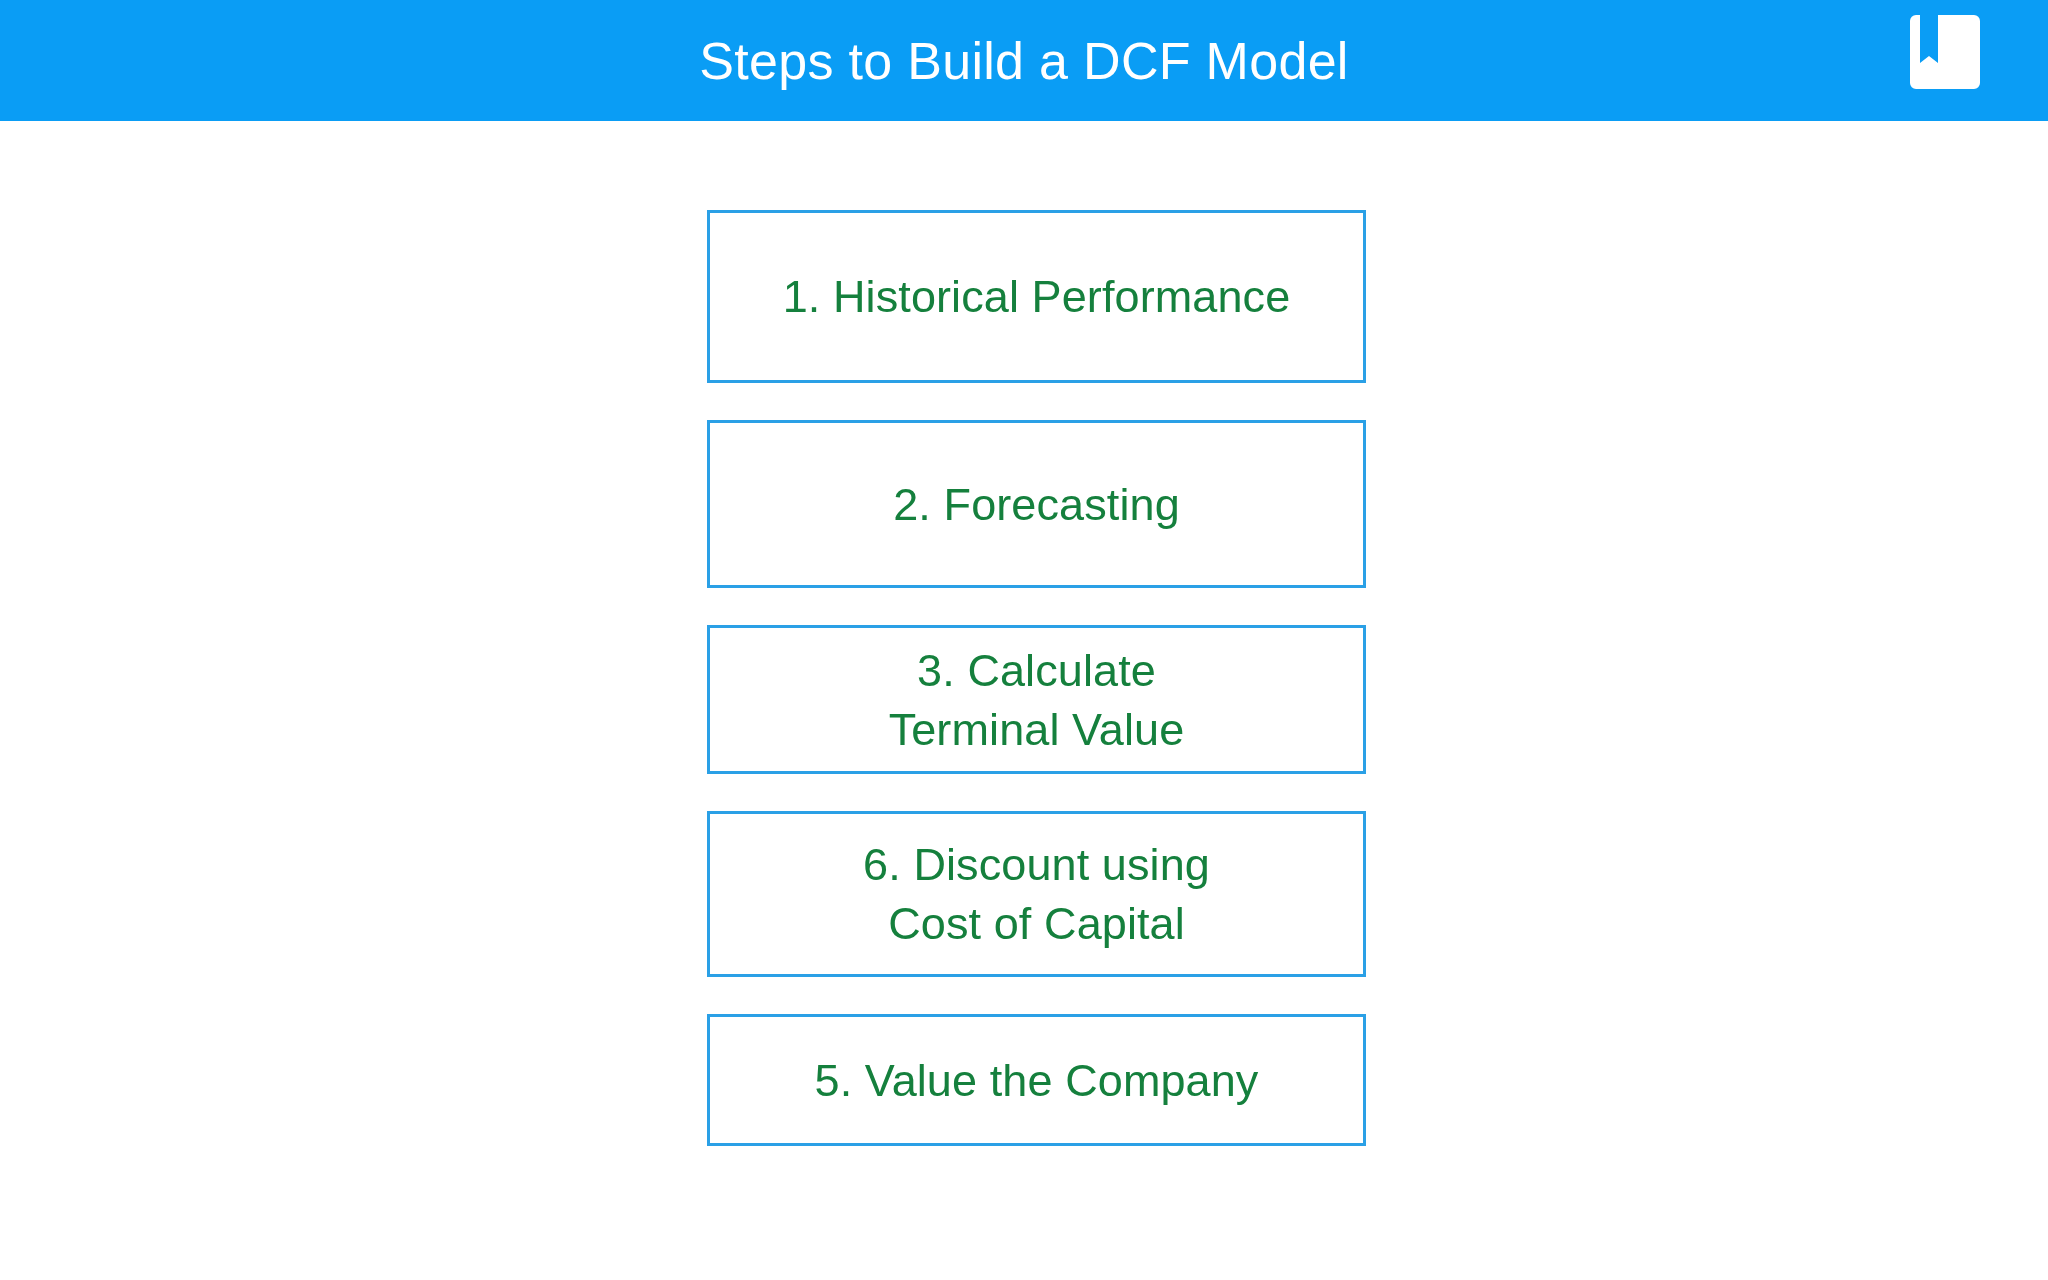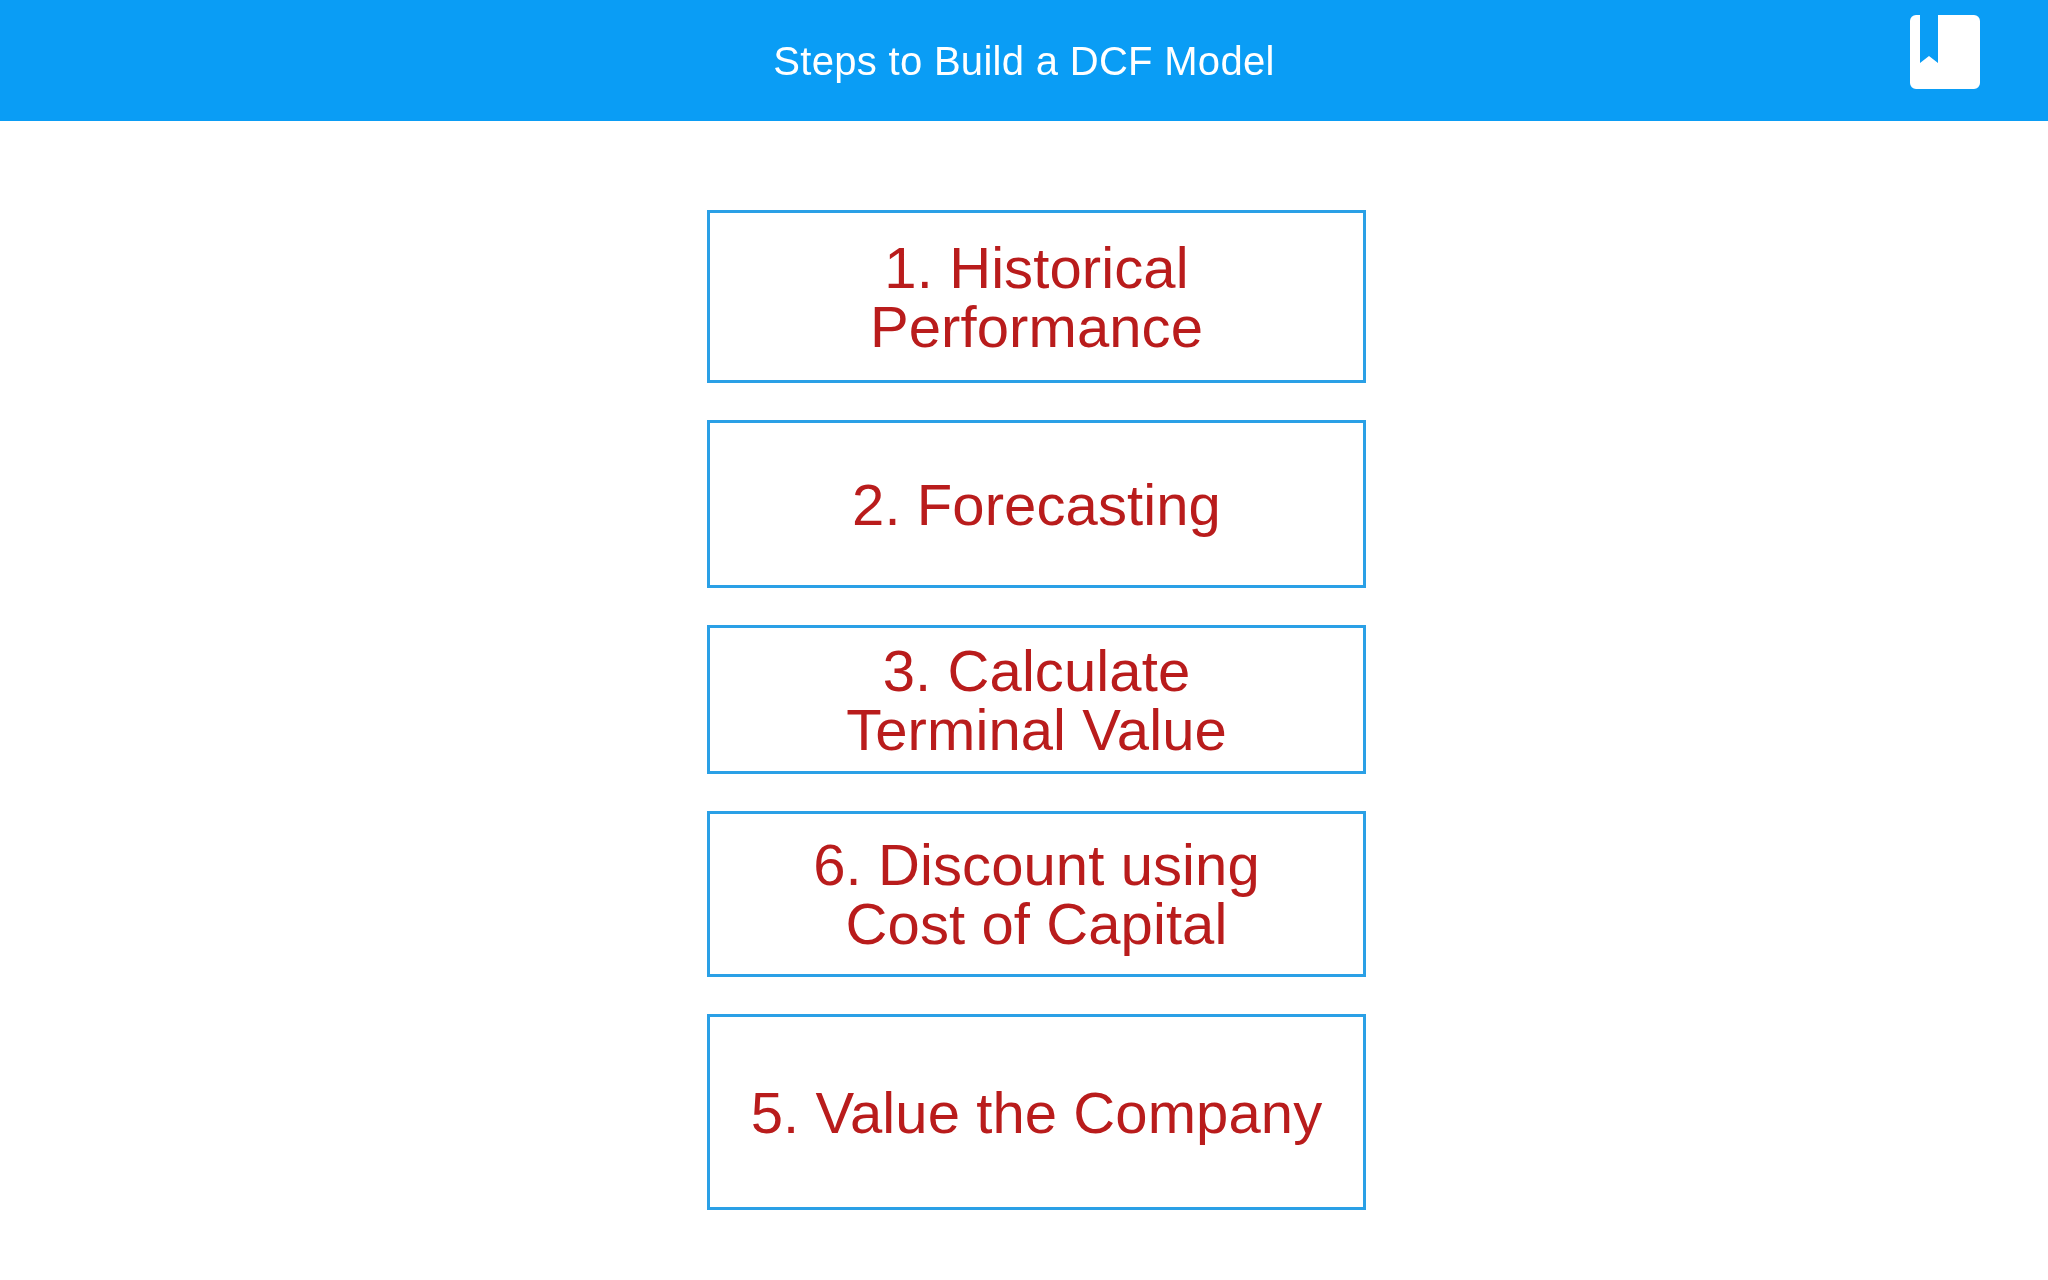--- a/index.html
+++ b/index.html
@@ -28,21 +28,21 @@
     width: 2048px;
     height: 121px;
     background: #0A9DF5;
     display: flex;
     align-items: center;
     justify-content: center;
   }
 
   .header-title {
     color: #ffffff;
-    font-size: 40px;
+    font-size: 52px;
     font-weight: 400;
     letter-spacing: 0.3px;
     line-height: 1;
     text-align: left;
     white-space: nowrap;
   }
 
   
   .brand-logo {
     position: absolute;
@@ -69,35 +69,35 @@
     align-items: center;
     justify-content: center;
     text-align: center;
     margin-bottom: 37px;
   }
 
   .step-box.h1line { height: 173px; }
   .step-box.h2line { height: 160px; }
 
   .step-label {
-    color: #b91c1c;
-    font-size: 58px;
+    color: #15803d;
+    font-size: 45px;
     font-weight: 400;
     line-height: 59px;
     letter-spacing: 0.1px;
     white-space: pre-line;
     padding: 0 16px;
   }
 
   
   #step-1 { height: 173px; margin-bottom: 37px; }
   #step-2 { height: 168px; margin-bottom: 37px; }
   #step-3 { height: 149px; margin-bottom: 37px; }
   #step-4 { height: 166px; margin-bottom: 37px; }
-  #step-5 { height: 196px; margin-bottom: 0; }
+  #step-5 { height: 132px; margin-bottom: 0; }
 </style>
 </head>
 <body>
 
 <div class="slide">
 
   <div class="header">
     <div class="header-title">Steps to Build a DCF Model</div>
 
     <svg class="brand-logo" viewBox="0 0 82 82" xmlns="http://www.w3.org/2000/svg" aria-hidden="true">

